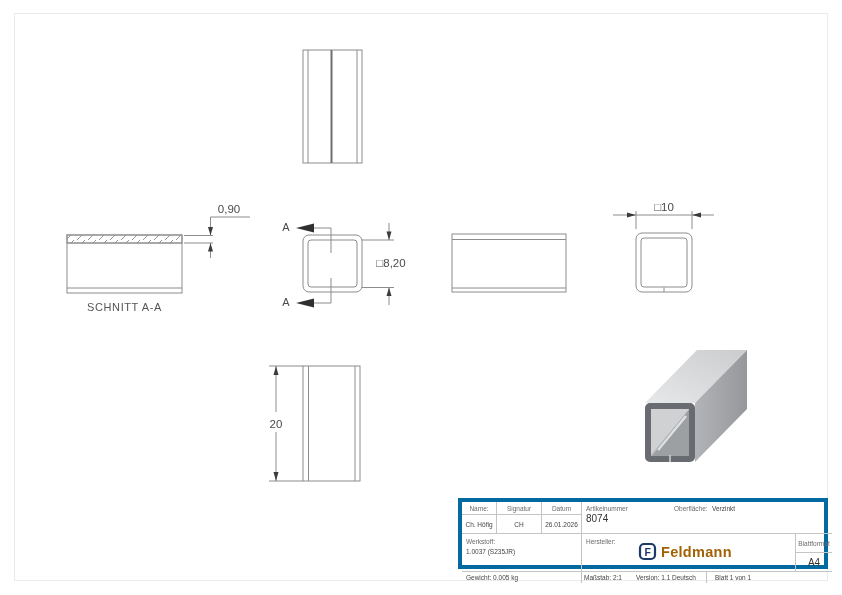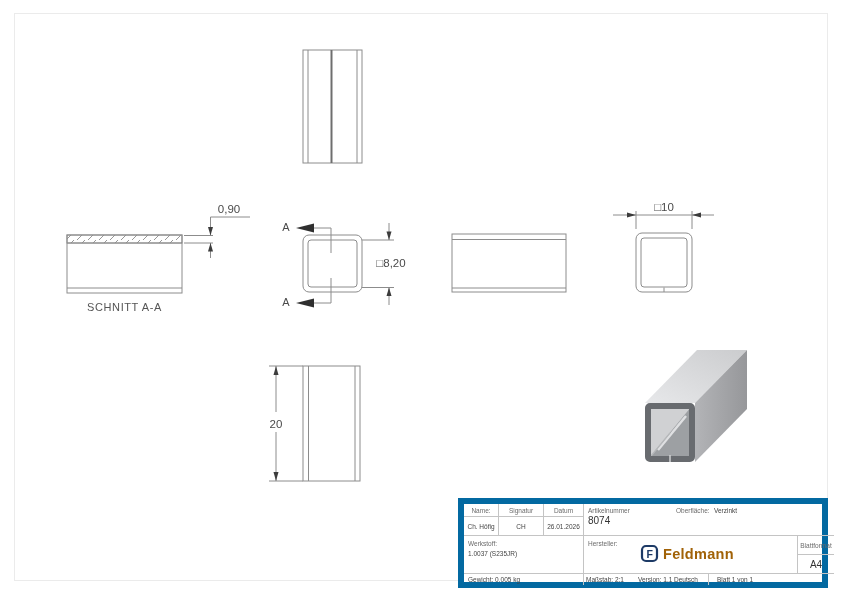--- a/index.html
+++ b/index.html
@@ -8,22 +8,22 @@
   .page { position:relative; width:842px; height:595px; background:#fff; overflow:hidden; }
   .sheet-frame { position:absolute; left:14px; top:13px; width:814px; height:568px;
                  border:1px solid #ebebeb; }
   .drawing-svg { position:absolute; left:0; top:0; }
   .drawing-svg text { font-family:"Liberation Sans","DejaVu Sans",sans-serif; }
   .dim-text { font-size:11.5px; fill:#4a4a4a; text-anchor:middle; }
   .sec-text { font-size:11px; fill:#555; text-anchor:middle; letter-spacing:0.6px; }
   .cut-text { font-size:11px; fill:#4a4a4a; text-anchor:middle; }
 
   
-  .tb { position:absolute; left:458px; top:498px; width:370px; height:90px;
-        background:#fff; border:6px solid #0369a1; font-size:6.5px; color:#555; }
+  .tb { position:absolute; left:458px; top:498px; width:370px; height:71px;
+        background:#fff; border:4px solid #0369a1; font-size:6.5px; color:#555; }
   .tb .cell { position:absolute; border-color:#c4c4c4; }
   .br { border-right:1px solid #c4c4c4; }
   .bb { border-bottom:1px solid #c4c4c4; }
   .tb-lab { color:#6b6b6b; }
   .tb-val { color:#444; }
   .cell-center { display:flex; align-items:center; justify-content:center; }
   .article-number { font-size:10px; color:#333; }
   .a4 { font-size:10px; color:#333; }
   .brand-row { position:absolute; left:56px; top:8px; display:flex; align-items:center; gap:4px; }
   .brand-name { font-size:14.5px; font-weight:bold; color:#a16207; letter-spacing:0.3px; }

